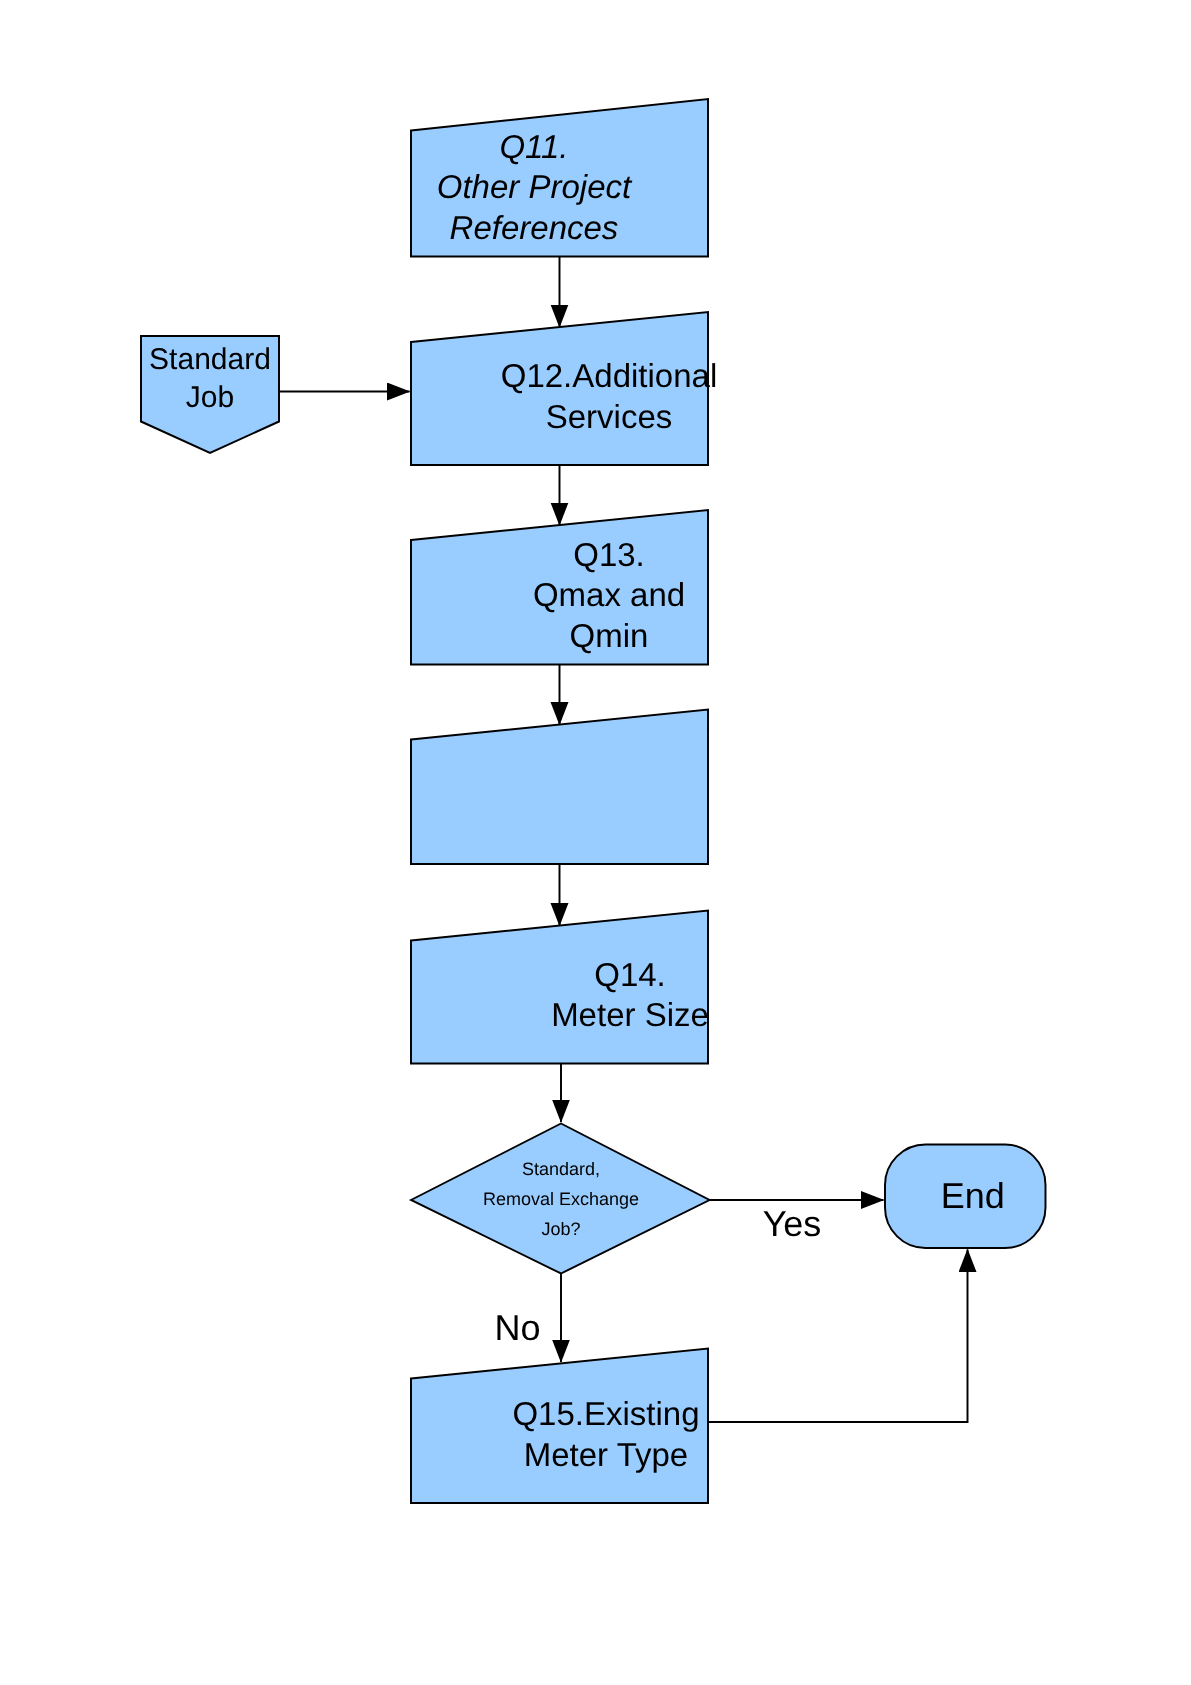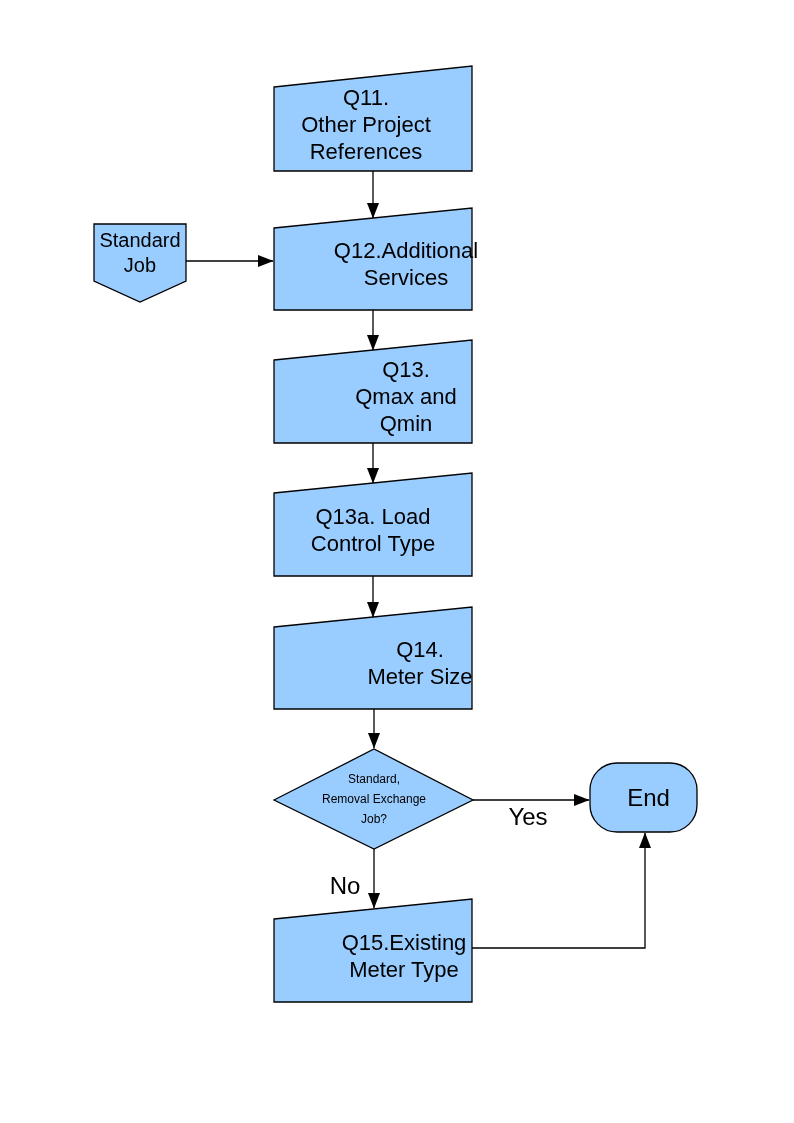--- a/index.html
+++ b/index.html
@@ -54,32 +54,30 @@
     <polygon class="node-shape" points="94,224 186,224 186,281 140,302 94,281"></polygon>
     <polygon class="node-shape" points="274,228 472,208 472,310 274,310"></polygon>
     <polygon class="node-shape" points="274,360 472,340 472,443 274,443"></polygon>
     <polygon class="node-shape" points="274,493 472,473 472,576 274,576"></polygon>
     <polygon class="node-shape" points="274,627 472,607 472,709 274,709"></polygon>
     <polygon class="node-shape" points="274,800 374,749 473,800 374,849"></polygon>
     <rect class="node-shape" x="590" y="763" width="107" height="69" rx="27" ry="27"></rect>
     <polygon class="node-shape" points="274,919 472,899 472,1002 274,1002"></polygon>
   </svg>
 
-  <div class="label t22" style="left:282px; top:77px;  width:168px; height:94px;">Q11.
+  <div class="label t22" style="left:272px; top:77px;  width:168px; height:94px;font-style:italic;">Q11.
 Other Project
 References</div>
   <div class="label t20" style="left:94px;  top:224px; width:92px;  height:58px;">Standard
 Job</div>
   <div class="label t22" style="left:274px; top:218px; width:198px; height:92px;padding-left:33px;">Q12.Additional
 Services</div>
   <div class="label t22" style="left:274px; top:350px; width:198px; height:93px;padding-left:33px;">Q13.
 Qmax and
 Qmin</div>
-  <div class="label t22" style="left:274px; top:483px; width:198px; height:93px;">Q13a. Load
-Control Type</div>
   <div class="label t22" style="left:274px; top:617px; width:198px; height:92px;margin-left:47px;">Q14.
 Meter Size</div>
   <div class="label t16" style="left:275px; top:749px; width:198px; height:100px;">Standard,
 Removal Exchange
 Job?</div>
   <div class="label t24" style="left:590px; top:763px; width:117px; height:69px;">End</div>
   <div class="label t22" style="left:274px; top:909px; width:198px; height:93px;padding-left:31px;">Q15.Existing
 Meter Type</div>
 
   <div class="label t24" style="left:491px; top:803px; width:74px; height:28px;">Yes</div>

